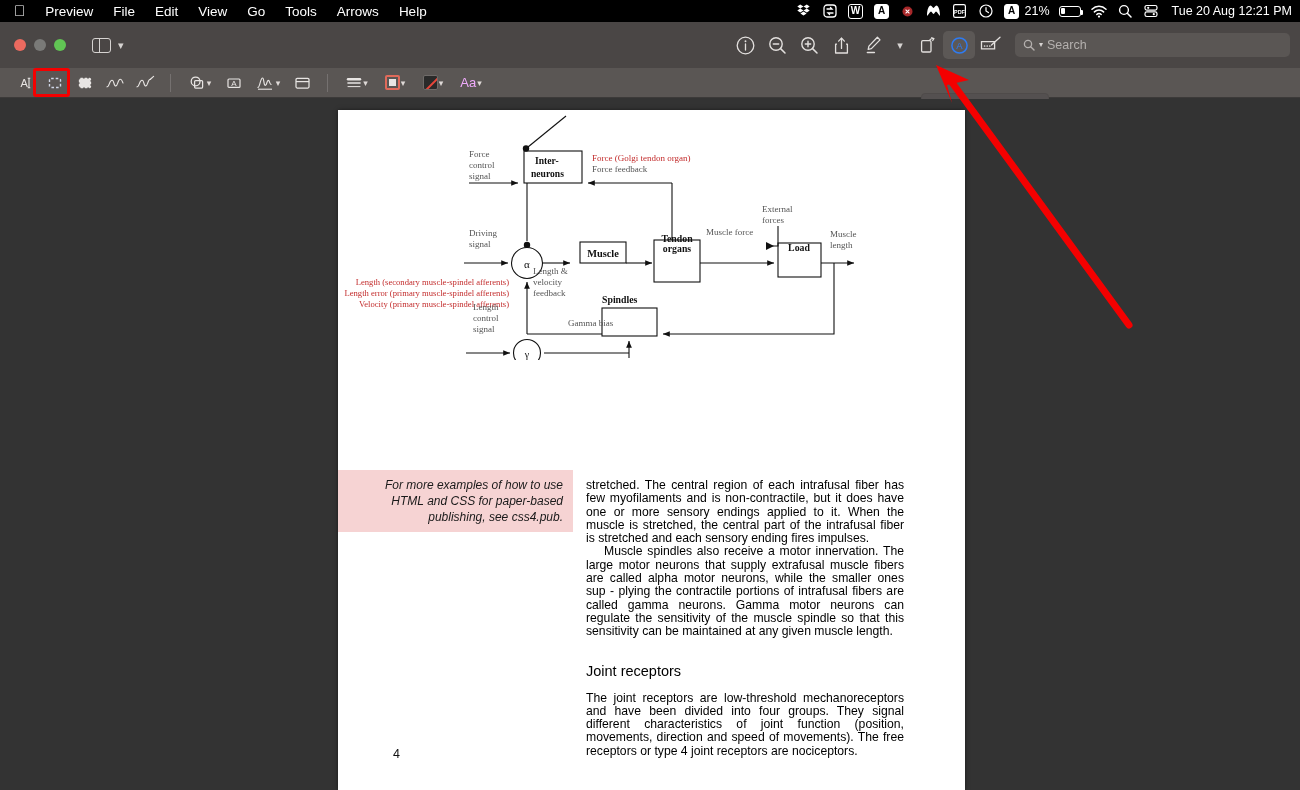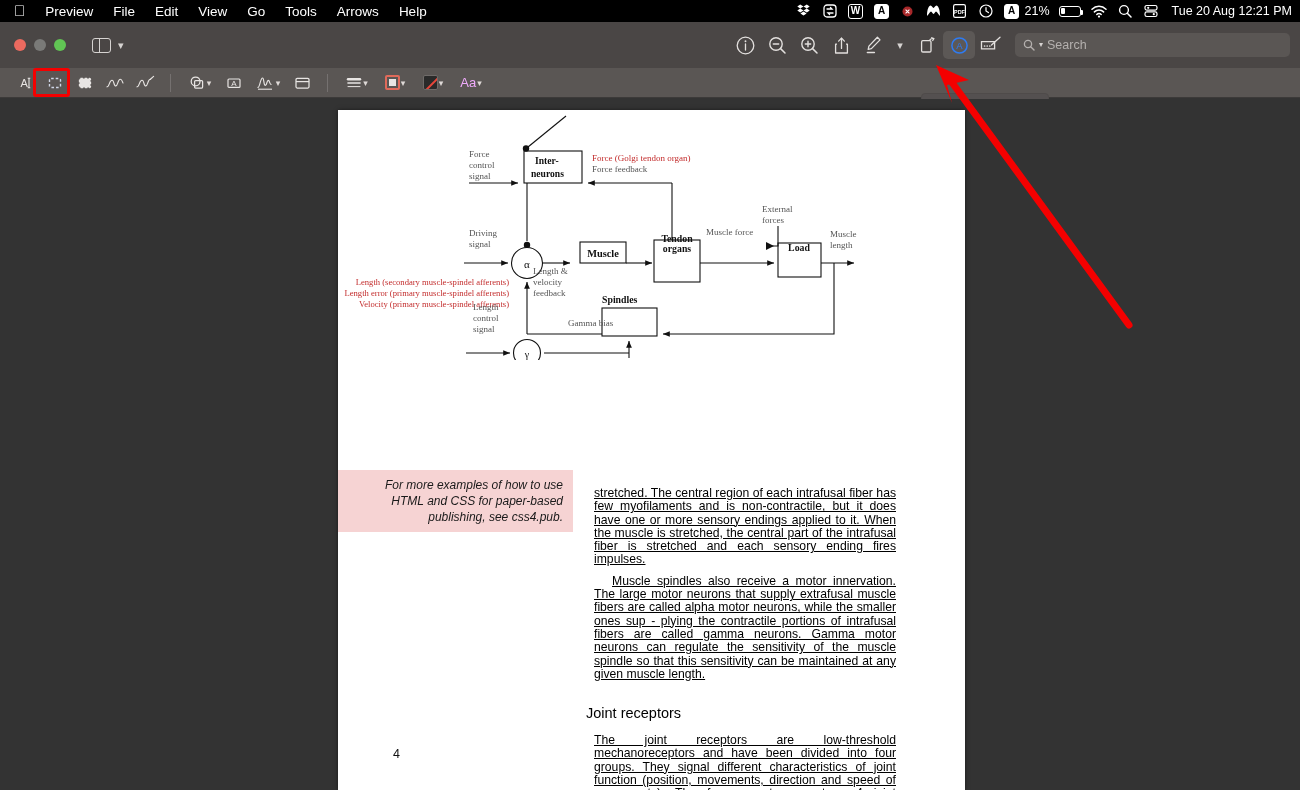--- a/index.html
+++ b/index.html
@@ -159,21 +159,21 @@
   }
   .pinkbox p {
     font-size: 12px; font-style: italic; line-height: 16px;
     color: #1a1a1a; text-align: right; font-family: "Liberation Sans", sans-serif;
   }
   .col-right {
     position: absolute; left: 248px; top: 369px; width: 318px;
     font-size: 12.2px; line-height: 13.3px; color: #000;
     font-family: "Liberation Sans", sans-serif;
   }
-  .col-right p { text-align: justify; margin: 8px; text-decoration: underline; }
+  .col-right p { text-align: justify; margin: 0; }
   .col-right p.indent { text-indent: 18px; }
   .col-right h3 {
     font-size: 14.5px; font-weight: normal; margin: 24px 0 13px 0; line-height: 16px;
   }
   .pagenum {
     position: absolute; left: 55px; top: 637px; font-size: 12.5px; color: #111;
     font-family: "Liberation Sans", sans-serif;
   }
 
   

